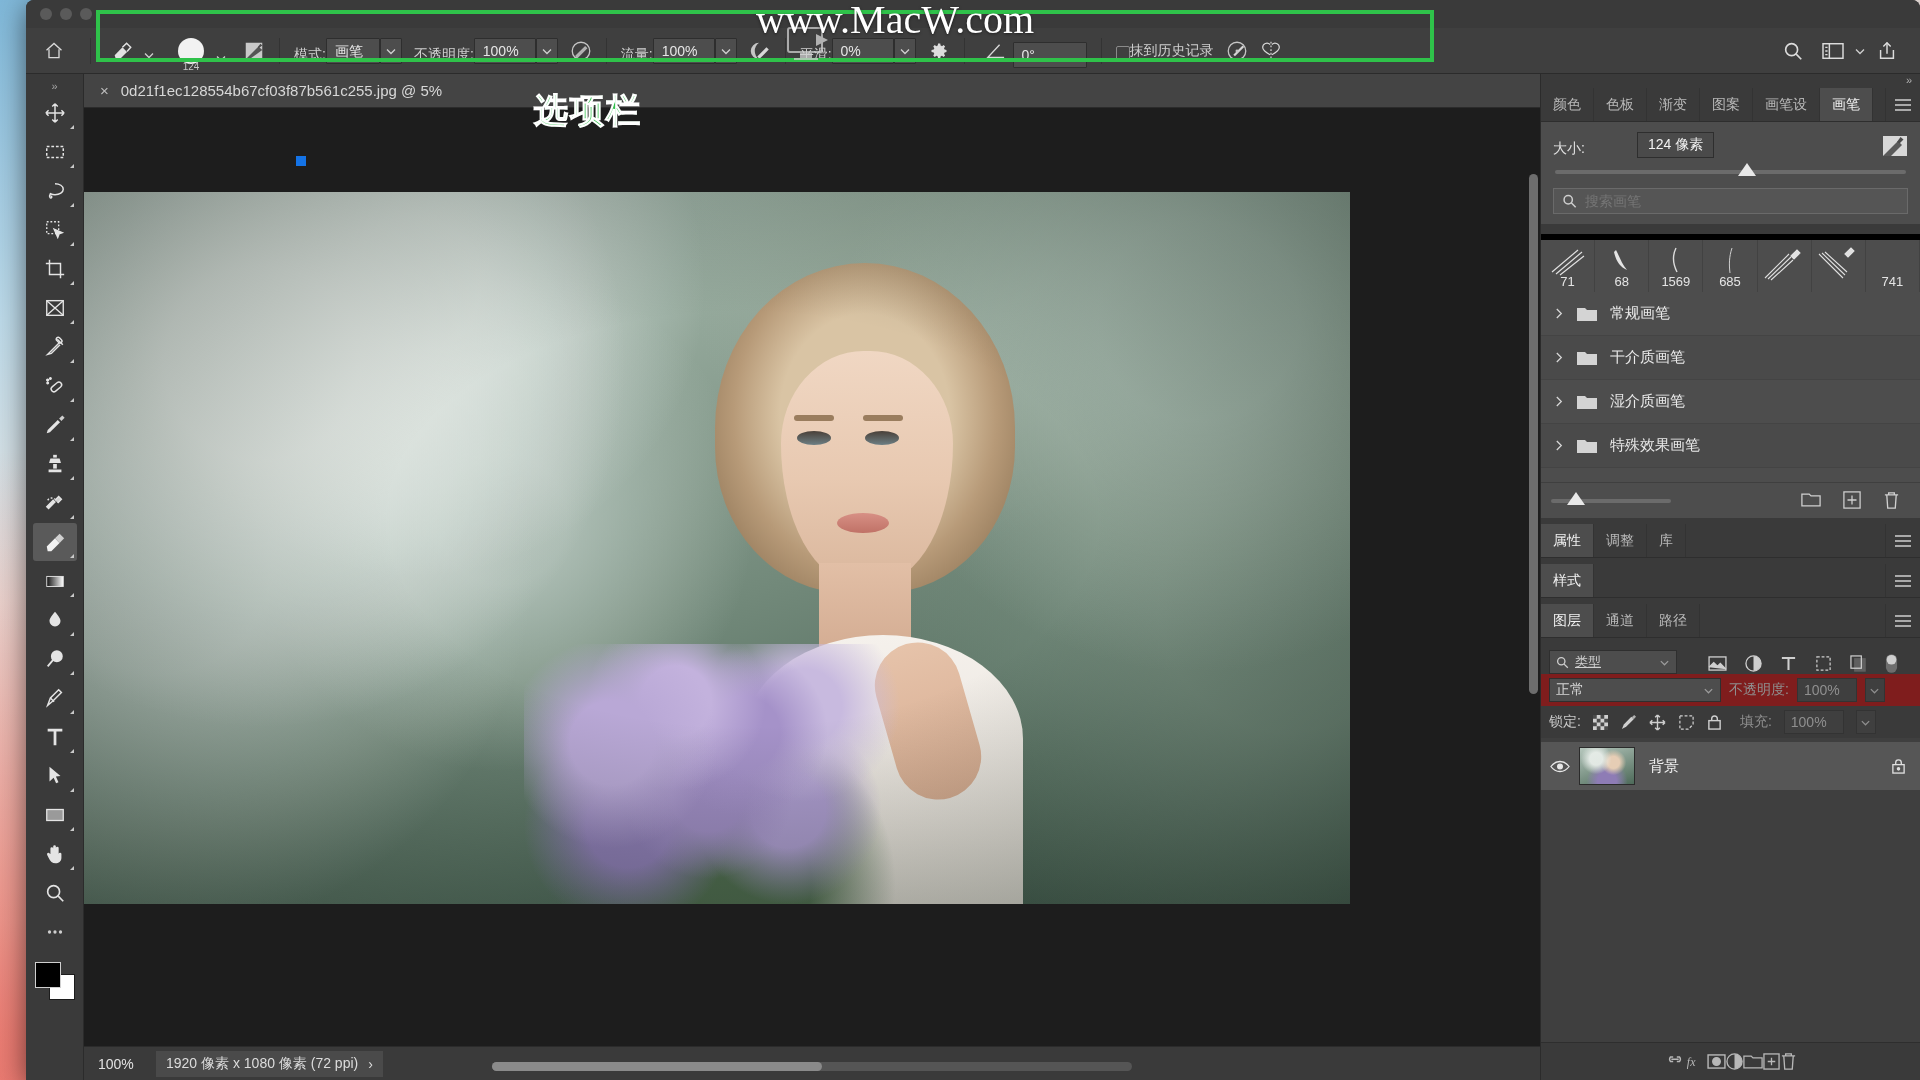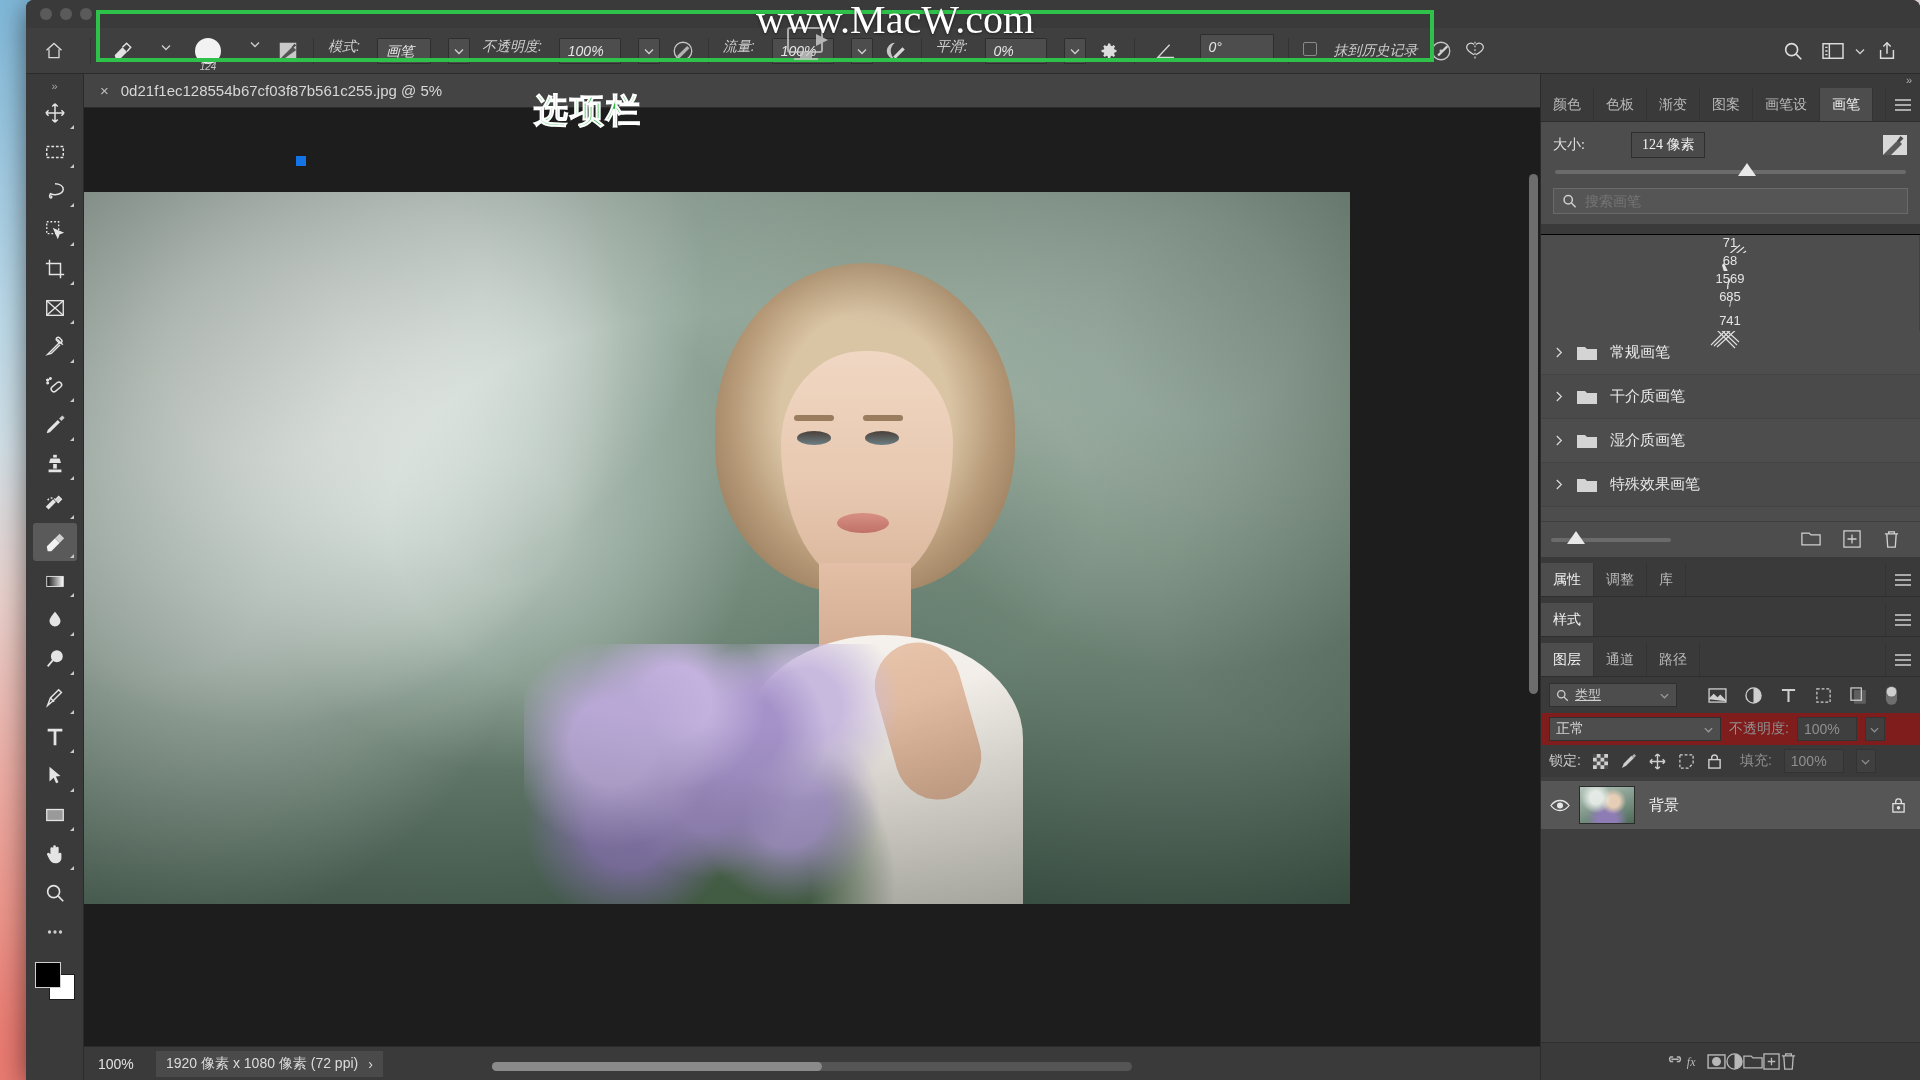--- a/index.html
+++ b/index.html
@@ -40,21 +40,21 @@
     position:absolute; left:0; right:0; text-align:center;
     font-size:14px; color:#8d8d8d; letter-spacing:.2px;
   }
   
   #options-bar{
     height:46px; background:#3f3f3f; display:flex; align-items:center;
     border-bottom:1px solid #2b2b2b; position:relative;
   }
   .home-btn{ width:56px; height:46px; display:flex;align-items:center;justify-content:center; }
   .opt-sep{ width:1px;height:26px;background:#333;margin:0 8px; }
-  .opt-group{ display:flex; align-items:flex-start; gap:17px; padding:0 6px;font-style:italic; }
+  .opt-group{ display:flex; align-items:flex-end; gap:0; padding:0 6px; }
   .opt-label{ color:#cfcfcf; font-size:14px; white-space:nowrap; }
   .opt-field{
     background:#4d4d4d; border:1px solid #2e2e2e; color:#e6e6e6;
     height:26px; line-height:24px; padding:0 8px; font-size:14px;
     min-width:54px; text-align:left; border-radius:1px;
   }
   .opt-field.num{ text-align:left; min-width:62px; }
   .caret{
     width:22px;height:26px;background:#4d4d4d;border:1px solid #2e2e2e;
     display:flex;align-items:center;justify-content:center;border-radius:1px;
@@ -226,39 +226,39 @@
     border-bottom:1px solid #2e2e2e;
   }
   .ptab{
     padding:0 12px; display:flex;align-items:center; font-size:14px; color:#b9b9b9;
     border-right:1px solid #333;
   }
   .ptab.active{ background:#4d4d4d; color:#f0f0f0; }
   .ptab-fill{ flex:1; border-right:1px solid #333; }
   .pmenu{ width:34px; display:flex;align-items:center;justify-content:center; }
   .panel-body{ background:#4d4d4d; padding:10px 12px; }
-  .size-row{ display:flex; align-items:center; gap:4px;font-family:Liberation Serif, serif; }
+  .size-row{ display:flex; align-items:flex-end; gap:10px; }
   .size-lbl{ color:#e2e2e2; font-size:14px; }
   .size-val{
     background:#4a4a4a;border:1px solid #2e2e2e;color:#f2f2f2;
     padding:3px 10px;font-size:14px;margin-left:42px;
   }
   .folder-new{ margin-left:auto; }
   .slider-track{ height:4px;background:#6b6b6b;border-radius:2px;margin:12px 2px 0 2px;position:relative;}
   .slider-knob{ position:absolute; top:-7px; left:52%; width:0;height:0;
     border-left:9px solid transparent;border-right:9px solid transparent;border-bottom:13px solid #e8e8e8;}
   .search-row{
     display:flex;align-items:center;gap:8px;margin-top:14px;
     background:#555;border:1px solid #6a6a6a;padding:4px 8px;
   }
   .search-row input{
     background:transparent;border:0;outline:0;color:#d8d8d8;font-size:14px;width:100%;
     font-family:inherit;
   }
-  .brush-strip{ display:flex; margin-top:10px; border-top:1px solid #000000;flex-direction:column; }
+  .brush-strip{ display:flex; margin-top:10px; border-top:6px solid #000000; }
   .bcell{
     flex:1; height:52px; border-right:1px solid #424242; position:relative;
     display:flex; align-items:flex-end; justify-content:center; padding-bottom:3px;
     background:#4d4d4d;
   }
   .bcell span{ font-size:13px;color:#e4e4e4; z-index:2;}
   .bcell svg{ position:absolute; top:4px; left:50%; transform:translateX(-50%); }
   .folder-list{ background:#4d4d4d; }
   .frow{
     display:flex;align-items:center;gap:12px;height:44px;padding:0 14px;
@@ -269,21 +269,21 @@
     height:36px;background:#4d4d4d;display:flex;align-items:center;padding:0 10px;gap:14px;
     border-top:1px solid #3f3f3f;
   }
   .bf-slider{ width:120px;height:4px;background:#6b6b6b;border-radius:2px;position:relative; }
   .bf-knob{ position:absolute;top:-7px;left:16px;width:0;height:0;
     border-left:9px solid transparent;border-right:9px solid transparent;border-bottom:13px solid #e8e8e8;}
   .bf-icons{ margin-left:auto; display:flex; gap:22px; padding-right:10px; }
   .panel-empty{ height:14px;background:#4d4d4d; }
   
   .layers-filter{
-    display:flex;align-items:center;gap:15px;background:#3a3a3a;height:36px;padding:0 8px;text-decoration:underline;
+    display:flex;align-items:flex-end;gap:15px;background:#3a3a3a;height:36px;padding:0 8px;text-decoration:underline;
   }
   .lf-search{
     display:flex;align-items:center;gap:6px;background:#4d4d4d;border:1px solid #2f2f2f;
     height:24px;padding:0 6px;width:128px;color:#cfcfcf;font-size:13px;
   }
   .lf-icons{ display:flex;align-items:center;gap:18px;margin-left:16px; }
   .blend-row{
     display:flex;align-items:center;gap:8px;background:#7f1d1d;height:32px;padding:0 8px;
   }
   .blend-sel{

